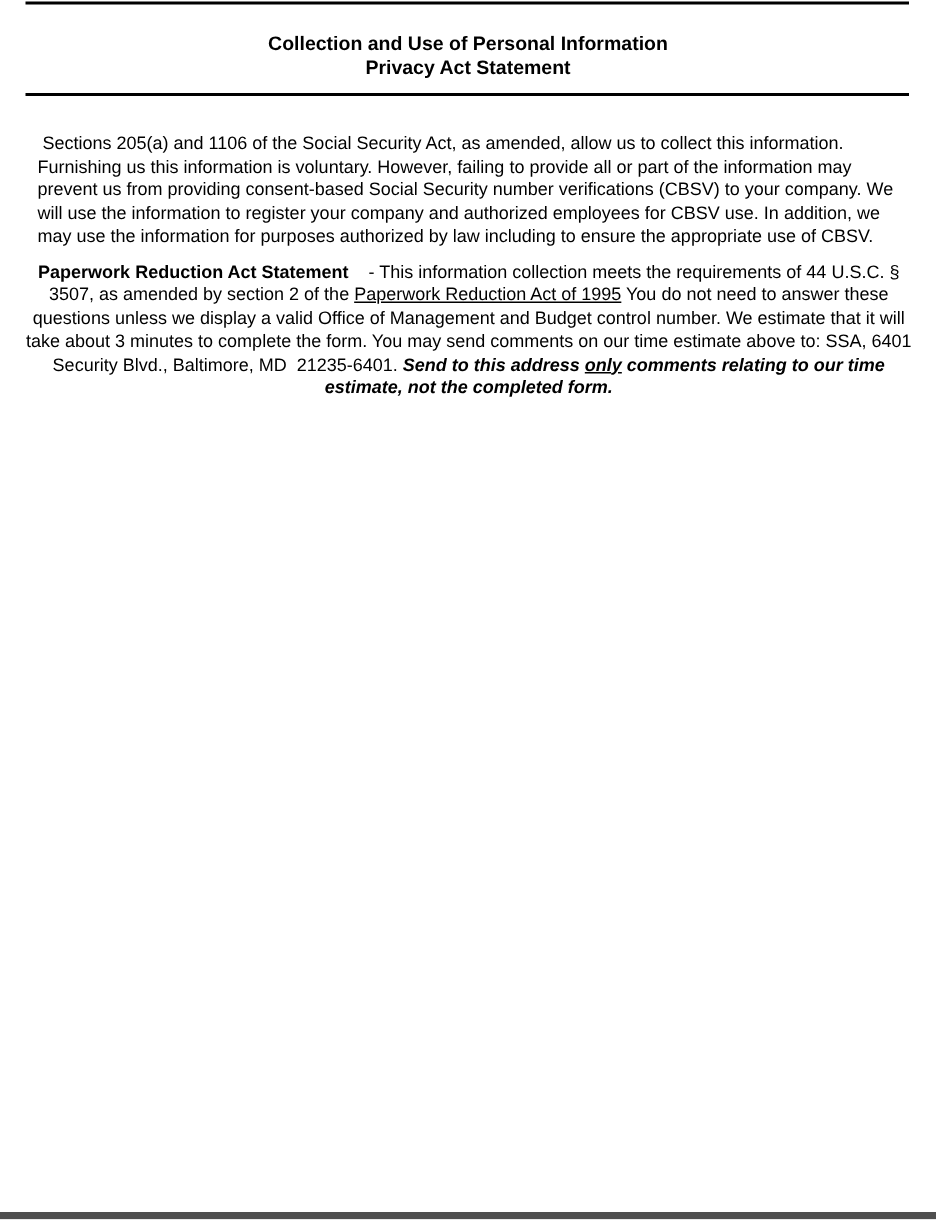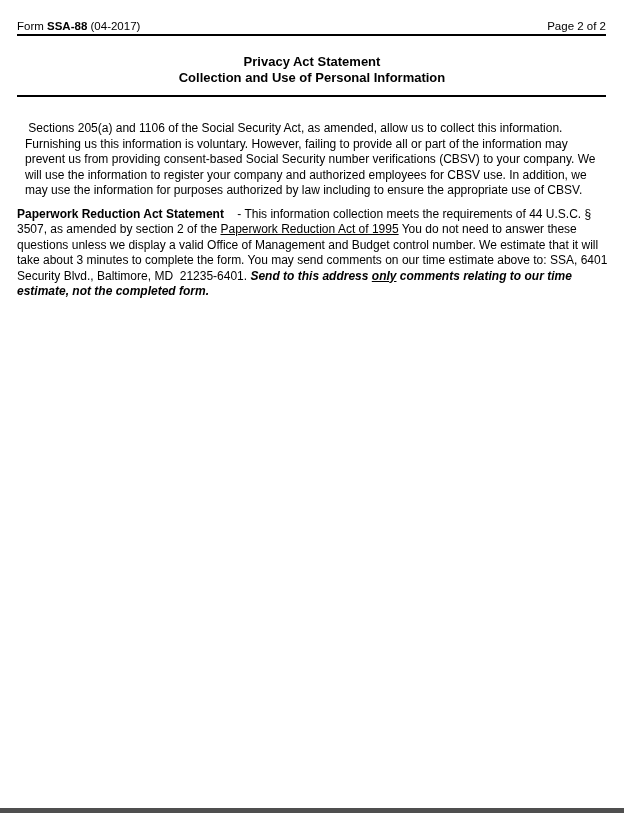--- a/index.html
+++ b/index.html
@@ -44,47 +44,43 @@
   }
   .para {
     margin: 0;
     padding: 0 16px 0 17px;
     font-size: 12px;
     line-height: 15.5px;
     white-space: pre-wrap;
     word-wrap: break-word;
   }
   .para-privacy { margin-top: 24px; padding-left: 25px; }
-  .para-paperwork { margin-top: 8px; }
+  .para-paperwork { margin-top: 8px; text-align: center; }
   .underline { text-decoration: underline; }
   .bold-italic { font-weight: bold; font-style: italic; }
   .footer-bar {
     position: absolute;
     left: 0;
     bottom: 0;
     width: 100%;
     height: 5px;
     background: #4f4f4f;
   }
 </style>
 </head>
 <body>
 
 <div class="page">
 
-  <div class="header-row">
-    <div><span>Form </span><span class="bold">SSA-88</span><span> (04-2017)</span></div>
-    <div>Page 2 of 2</div>
-  </div>
 
   <div class="rule"></div>
 
   <div class="title-block">
+    <div>Collection and Use of Personal Information</div>
     <div>Privacy Act Statement</div>
-    <div>Collection and Use of Personal Information</div>
   </div>
 
   <div class="rule rule-2"></div>
 
   <p class="para para-privacy"> Sections 205(a) and 1106 of the Social Security Act, as amended, allow us to collect this information. Furnishing us this information is voluntary. However, failing to provide all or part of the information may prevent us from providing consent-based Social Security number verifications (CBSV) to your company. We will use the information to register your company and authorized employees for CBSV use. In addition, we may use the information for purposes authorized by law including to ensure the appropriate use of CBSV.</p>
 
   <p class="para para-paperwork"><span class="bold">Paperwork Reduction Act Statement</span><span>    - This information collection meets the requirements of 44 U.S.C. § 3507, as amended by section 2 of the </span><span class="underline">Paperwork Reduction Act of 1995</span><span> You do not need to answer these questions unless we display a valid Office of Management and Budget control number. We estimate that it will take about 3 minutes to complete the form. You may send comments on our time estimate above to: SSA, 6401 Security Blvd., Baltimore, MD  21235-6401. </span><span class="bold-italic">Send to this address </span><span class="bold-italic underline">only</span><span class="bold-italic"> comments relating to our time estimate, not the completed form.</span></p>
 
   <div class="footer-bar"></div>
 

